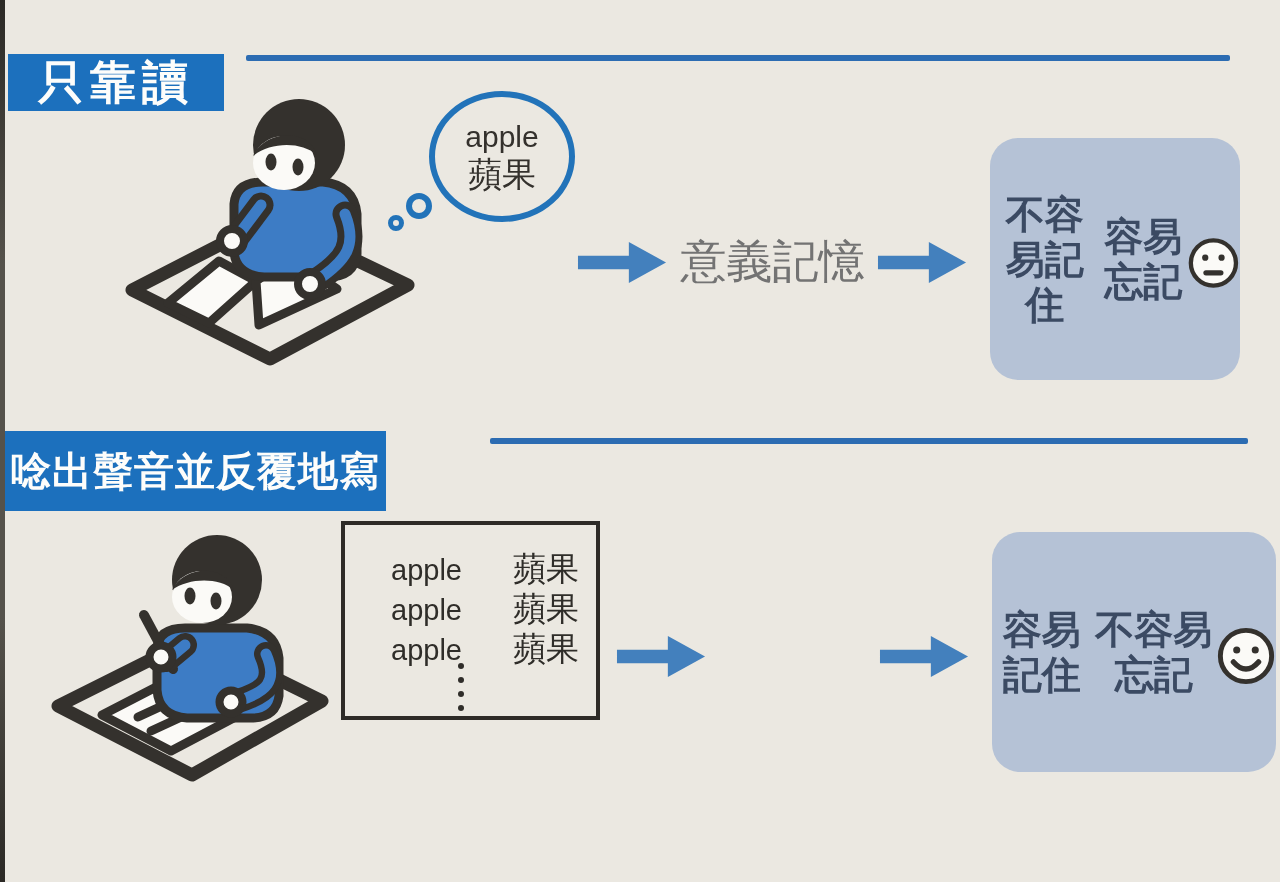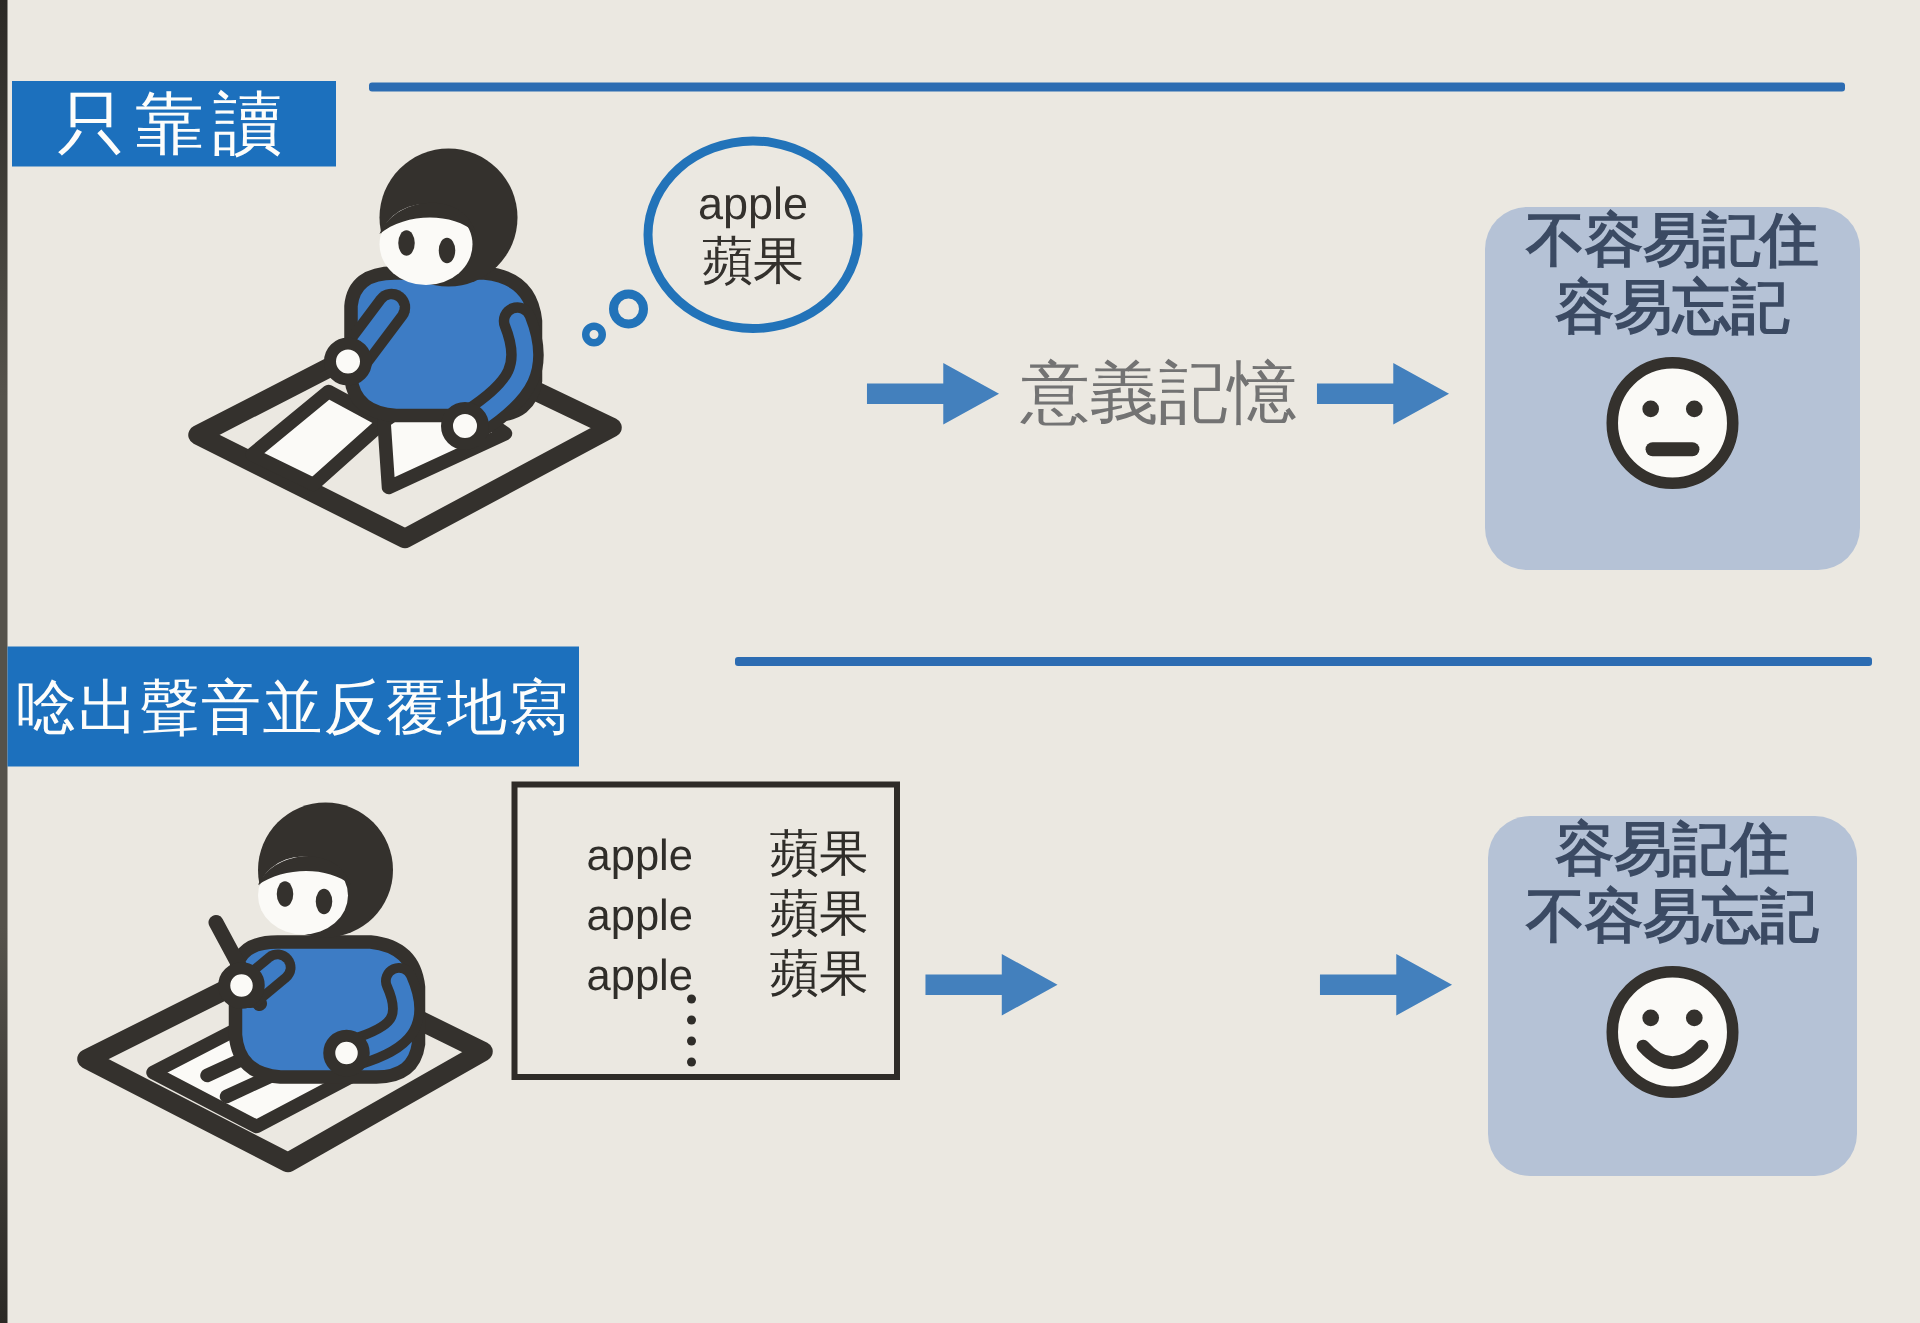--- a/index.html
+++ b/index.html
@@ -18,21 +18,21 @@
   .page{
     position:relative;width:1280px;height:882px;overflow:hidden;
     background:var(--paper-bg);
     font-family:"Liberation Sans",sans-serif;
     color:var(--ink);
   }
   .page-edge{position:absolute;left:0;top:0;width:5px;height:882px;
     background:linear-gradient(180deg,#2b2925,#55524b 30%,#55524b 70%,#2b2925);}
   .banner{
     position:absolute;display:flex;align-items:center;justify-content:center;
-    background:var(--banner-blue);color:#fdfdfb;font-weight:normal;
+    background:var(--banner-blue);color:#fdfdfb;font-weight:bold;
   }
   .banner-1{left:8px;top:54px;width:216px;height:57px;font-size:46px;letter-spacing:6px;}
   .banner-2{left:5px;top:431px;width:381px;height:80px;font-size:40px;letter-spacing:1px;}
   .rule{position:absolute;height:6px;background:var(--rule-blue);border-radius:2px;}
   .rule-1{left:246px;top:55px;width:984px;}
   .rule-2{left:490px;top:438px;width:758px;}
 
   .person-svg{position:absolute;overflow:visible;}
   .reading-person{left:118px;top:92px;width:305px;height:300px;}
   .writing-person{left:45px;top:538px;width:290px;height:295px;}
@@ -61,25 +61,25 @@
   .arrow-1b{left:877px;top:240px;}
   .arrow-2a{left:616px;top:634px;}
   .arrow-2b{left:879px;top:634px;}
 
   .process-label{position:absolute;text-align:center;font-weight:500;color:#737373;}
   .process-label-1{left:680px;top:236px;width:185px;font-size:46px;line-height:50px;}
   .process-label-2{left:710px;top:603px;width:165px;font-size:43px;line-height:47px;}
 
   .result-box{
     position:absolute;background:var(--result-box-bg);border-radius:28px;
-    display:flex;flex-direction:column;align-items:center;
+    display:flex;flex-direction:row;align-items:center;
     color:var(--result-text);
   }
   .result-box-1{left:990px;top:138px;width:250px;height:242px;}
-  .result-box-2{left:992px;top:544px;width:246px;height:240px;}
+  .result-box-2{left:992px;top:532px;width:284px;height:240px;}
   .result-line{font-size:39px;line-height:45px;font-weight:600;text-align:center;}
   .face-svg{width:94px;height:94px;margin-top:7px;}
   .face-ring{fill:#fbfaf7;stroke:var(--ink);stroke-width:9;}
   .face-eye{fill:var(--ink);}
   .face-mouth-flat{fill:var(--ink);}
   .face-mouth-smile{fill:none;stroke:var(--ink);stroke-width:10;stroke-linecap:round;}
 
   .practice-box{
     position:absolute;left:341px;top:521px;width:259px;height:199px;
     border:4px solid #2e2b27;background:transparent;

